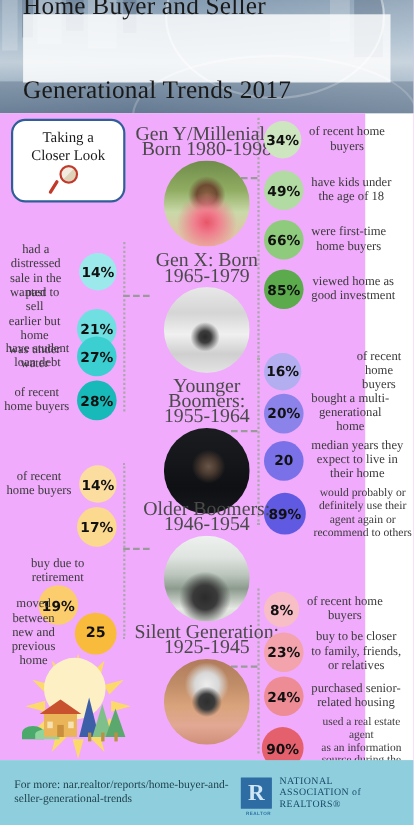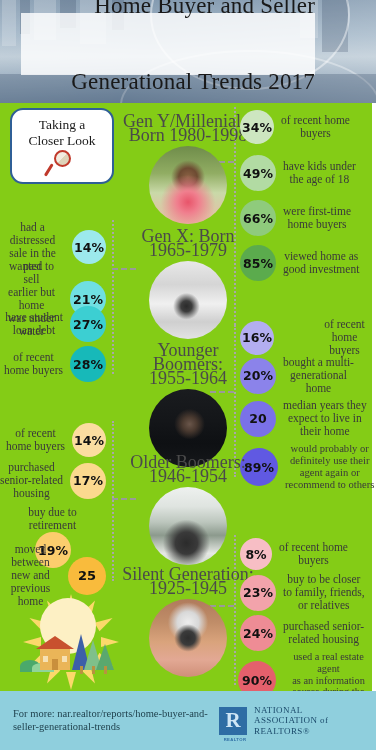--- a/index.html
+++ b/index.html
@@ -33,42 +33,42 @@
   .hdr-bldg.d { background: rgba(40,60,85,0.22); }
   .hdr-swoop {
     position: absolute;
     border: 2px solid rgba(255,255,255,0.5);
     border-radius: 50%;
     background: transparent;
   }
   .hdr-title-band {
     position: absolute;
     left: 21px; top: 13px;
-    width: 294px; height: 62px;
+    width: 334px; height: 62px;
     background: rgba(255,255,255,0.82);
     display: flex;
     flex-direction: column;
-    align-items: flex-end;
+    align-items: flex-start;
     justify-content: center;
     gap: 48px;
   }
   .hdr-title-band .line {
     font-size: 23px;
     line-height: 28px;
     color: #191919;
     letter-spacing: 0.2px;
     white-space: nowrap;
   }
 
   
   .canvas {
     position: absolute;
     left: 0; top: 103px;
-    width: 372px; height: 588px;
-    background: #84cc16;
+    width: 332px; height: 588px;
+    background: #f0abfc;
   }
 
   
   .closer-look {
     position: absolute;
     left: 10px; top: 5px;
     width: 104px; height: 76px;
     border: 2px solid #2f5f96;
     border-radius: 13px;
     background: #fff;
@@ -447,25 +447,20 @@
   </div>
 
   <div class="stat left" style="left:0; top:320px; width:112px; justify-content:flex-end;">
     <div class="stat-text">
       <div>of recent</div>
       <div>home buyers</div>
     </div>
     <div class="bubble" style="width: 34px; height: 34px; font-size: 12.5px; margin-right: 6px; background: rgb(251, 221, 160);">14%</div>
   </div>
   <div class="stat left" style="left:0; top:358px; width:112px; justify-content:flex-end;">
-    <div class="stat-text">
-      <div>purchased</div>
-      <div>senior-related</div>
-      <div>housing</div>
-    </div>
     <div class="bubble" style="width: 36px; height: 36px; font-size: 12.5px; margin-right: 6px; background: rgb(251, 217, 142);">17%</div>
   </div>
   <div class="stat left" style="left:0; top:403px; width:112px; justify-content:flex-end;flex-direction:column;">
     <div class="stat-text">
       <div>buy due to</div>
       <div>retirement</div>
     </div>
     <div class="bubble" style="width: 36px; height: 36px; font-size: 12.5px; margin-right: 6px; background: rgb(251, 205, 109);">19%</div>
   </div>
   <div class="stat left" style="left:0; top:440px; width:112px; justify-content:flex-end;">

